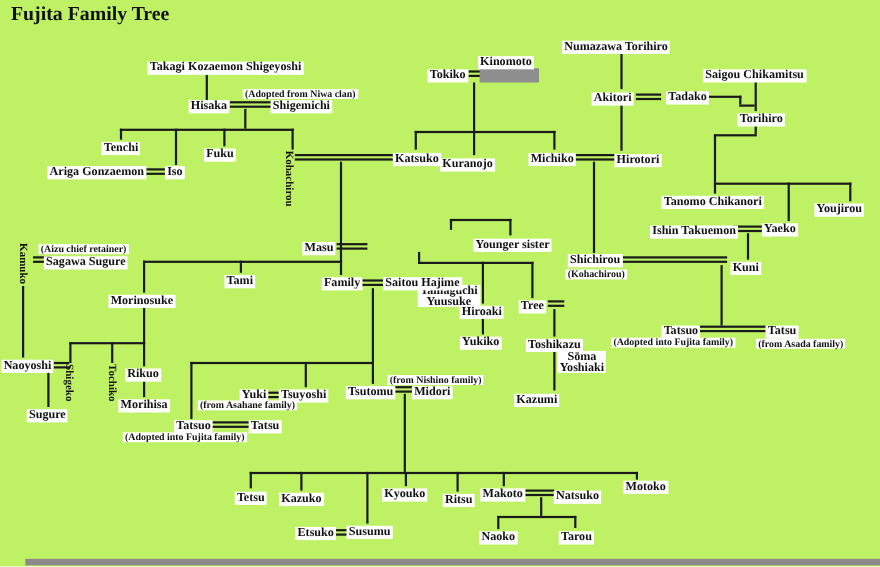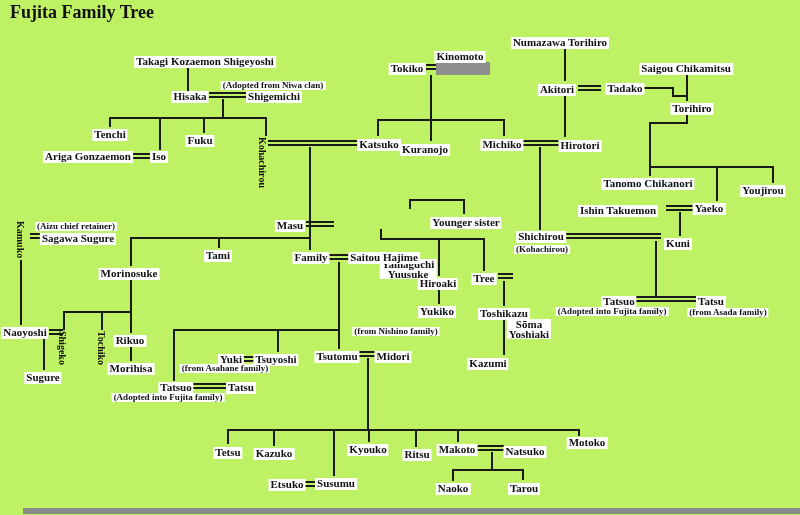--- a/index.html
+++ b/index.html
@@ -134,21 +134,21 @@
   <b class="p" style="left:425px;top:144px">Kuranojo</b>
   <b class="p" style="left:502px;top:139px">Michiko</b>
   <b class="p" style="left:580px;top:140px">Hirotori</b>
   <b class="p" style="left:560px;top:37px">Numazawa Torihiro</b>
   <b class="p" style="left:557px;top:84px">Akitori</b>
   <b class="p" style="left:625px;top:83px">Tadako</b>
   <b class="p" style="left:686px;top:63px">Saigou Chikamitsu</b>
   <b class="p" style="left:692px;top:103px">Torihiro</b>
   <b class="p" style="left:648px;top:178px">Tanomo Chikanori</b>
   <b class="p" style="left:763px;top:185px">Youjirou</b>
-  <b class="p" style="left:618px;top:205px">Ishin Takuemon</b>
+  <b class="p" style="left:631px;top:205px">Ishin Takuemon</b>
   <b class="p" style="left:709px;top:203px">Yaeko</b>
   <b class="p" style="left:678px;top:238px">Kuni</b>
   <b class="p" style="left:541px;top:231px">Shichirou</b>
   <b class="p note" style="left:542px;top:245px">(Kohachirou)</b>
   <b class="p" style="left:290px;top:220px">Masu</b>
   <span class="two" style="left:408px;top:211px"><span>Yamaguchi</span><br><span>Yuusuke</span></span>
   <b class="p" style="left:466px;top:217px">Younger sister</b>
   <b class="p" style="left:218px;top:250px">Tami</b>
   <b class="p" style="left:129px;top:268px">Morinosuke</b>
   <b class="p" style="left:311px;top:252px">Family</b>
@@ -173,21 +173,21 @@
   <b class="p note" style="left:612px;top:307px">(Adopted into Fujita family)</b>
   <b class="p note" style="left:728px;top:308px">(from  Asada family)</b>
   <b class="p" style="left:231px;top:354px">Yuki</b>
   <b class="p" style="left:276px;top:354px">Tsuyoshi</b>
   <b class="p note" style="left:225px;top:364px">(from Asahane family)</b>
   <b class="p" style="left:176px;top:382px">Tatsuo</b>
   <b class="p" style="left:241px;top:382px">Tatsu</b>
   <b class="p note" style="left:168px;top:393px">(Adopted into Fujita family)</b>
   <b class="p" style="left:337px;top:351px">Tsutomu</b>
   <b class="p" style="left:393px;top:351px">Midori</b>
-  <b class="p note" style="left:396px;top:327px">(from Nishino family)</b>
+  <b class="p note" style="left:396px;top:341px">(from Nishino family)</b>
   <b class="p" style="left:228px;top:447px">Tetsu</b>
   <b class="p" style="left:274px;top:448px">Kazuko</b>
   <b class="p" style="left:368px;top:444px">Kyouko</b>
   <b class="p" style="left:417px;top:449px">Ritsu</b>
   <b class="p" style="left:457px;top:444px">Makoto</b>
   <b class="p" style="left:525px;top:446px">Natsuko</b>
   <b class="p" style="left:587px;top:437px">Motoko</b>
   <b class="p" style="left:287px;top:479px">Etsuko</b>
   <b class="p" style="left:336px;top:478px">Susumu</b>
   <b class="p" style="left:453px;top:483px">Naoko</b>

